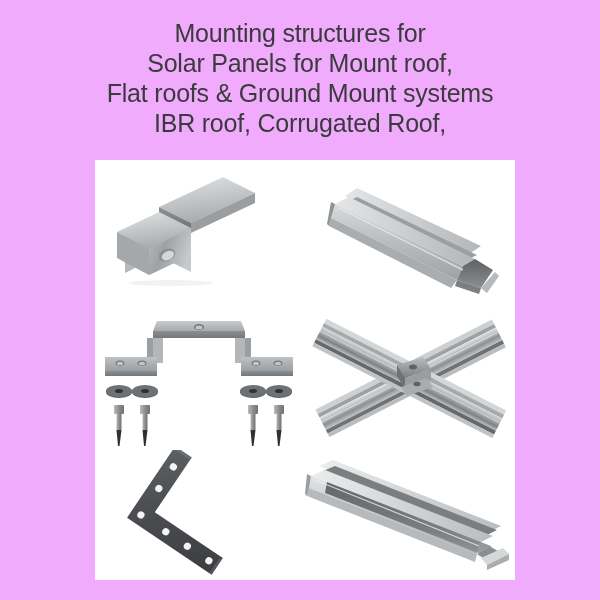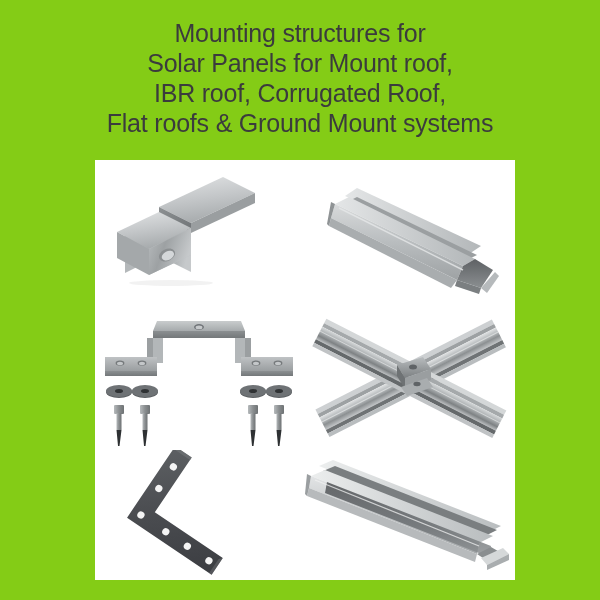--- a/index.html
+++ b/index.html
@@ -3,21 +3,21 @@
 <meta charset="utf-8">
 <title>Solar Mounting Structures</title>
 <style>
   html,body{margin:0;padding:0;}
   body{
     width:600px;height:600px;
     background:#ffffff;
     font-family:"Liberation Sans","DejaVu Sans",sans-serif;
     overflow:hidden;position:relative;
   }
-  .page{position:relative;width:600px;height:600px;background:#84cc16;}
+  .page{position:relative;width:600px;height:600px;background:#f0abfc;}
 
   
   .heading{
     position:absolute;left:0;top:18px;width:600px;
     text-align:center;color:#3b3b3d;
     font-size:25px;line-height:30px;font-weight:400;
     letter-spacing:-0.2px;
   }
   .heading .ln{display:block;white-space:nowrap;}
 
@@ -33,22 +33,22 @@
   .cell svg{display:block;width:100%;height:100%;}
 </style>
 </head>
 <body>
 
 <div class="page">
 
   <div class="heading">
     <span class="ln">Mounting structures for</span>
     <span class="ln">Solar Panels for Mount roof,</span>
+    <span class="ln">Flat roofs &amp; Ground Mount systems</span>
     <span class="ln">IBR roof, Corrugated Roof,</span>
-    <span class="ln">Flat roofs &amp; Ground Mount systems</span>
   </div>
 
   <div class="grid">
 
     <div class="cell c1">
       <svg viewBox="0 0 210 145" xmlns="http://www.w3.org/2000/svg">
         <defs>
           <linearGradient id="zTop" x1="0" y1="0" x2="0.3" y2="1">
             <stop offset="0" stop-color="#e2e4e5"></stop>
               <stop offset="0.55" stop-color="#c3c6c8"></stop>

